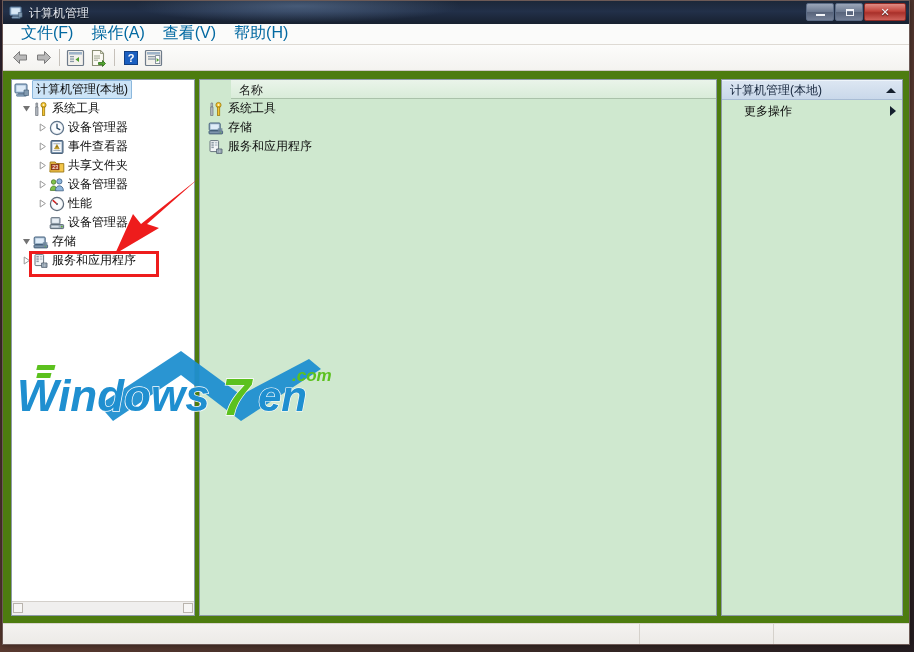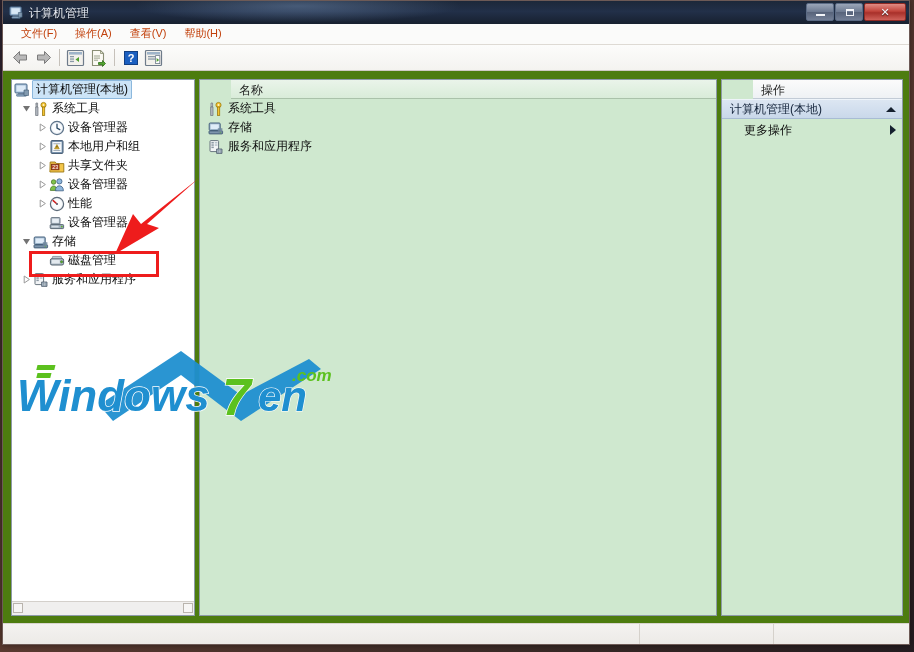--- a/index.html
+++ b/index.html
@@ -85,21 +85,21 @@
   #menubar {
     position: absolute; left: 0; top: 23px;
     width: 100%; height: 21px;
     background: #fbfbfa;
     border-bottom: 1px solid #dedad4;
     box-sizing: border-box;
     display: flex; align-items: center;
     padding-left: 9px;
   }
   .menuitem {
-    font-size: 11px; color: #c2410c;
+    font-size: 16px; color: #0369a1;
     padding: 2px 9px 3px 9px;
     white-space: nowrap; cursor: default;
   }
   
   #toolbar {
     position: absolute; left: 0; top: 44px;
     width: 100%; height: 26px;
     background: linear-gradient(180deg, #fcfcfb 0%, #f4f3f0 100%);
     border-bottom: 1px solid #cfcac3;
     box-sizing: border-box;
@@ -465,21 +465,21 @@
             <span class="ticon">
               <svg width="16" height="16" viewBox="0 0 16 16">
                 <rect x="2" y="1.6" width="12" height="12.8" rx="1" fill="#7f9ab5" stroke="#41576e" stroke-width="1"></rect>
                 <rect x="3.4" y="3" width="9.2" height="10" fill="#f6f8fa"></rect>
                 <rect x="4.4" y="4.3" width="7" height="0.9" fill="#9aa8b5"></rect>
                 <rect x="4.4" y="11" width="7" height="0.9" fill="#9aa8b5"></rect>
                 <path d="M7.9 5.6 l2.3 4.2 -4.6 0 z" fill="#f2c22e" stroke="#9a7a0e" stroke-width="0.7"></path>
                 <rect x="7.5" y="7" width="0.9" height="1.7" fill="#40340a"></rect>
               </svg>
             </span>
-            <span class="tlabel">本地用户和组</span>
+            <span class="tlabel">事件查看器</span>
           </div>
 
           <div class="trow" style="padding-left:24px">
             <span class="exp">
               <svg width="9" height="9" viewBox="0 0 9 9">
                   <path d="M2.2 1 L7.4 4.5 L2.2 8 Z" fill="none" stroke="#9a9a9a" stroke-width="1"></path>
                 </svg>
             </span>
             <span class="ticon">
               <svg width="16" height="16" viewBox="0 0 16 16">
@@ -549,31 +549,20 @@
                 <rect x="1.2" y="3" width="11" height="7.4" rx="1" fill="#a6bdd2" stroke="#44607c" stroke-width="1"></rect>
                 <rect x="2.6" y="4.4" width="8.2" height="4.6" fill="#dfecf8"></rect>
                 <rect x="1" y="10.9" width="13.6" height="3" rx="0.7" fill="#7e96ad" stroke="#3d5770" stroke-width="0.9"></rect>
                 <circle cx="12.4" cy="12.4" r="0.8" fill="#63c02f"></circle>
                 <path d="M9.8 8.2 h4.6 v4.4 h-4.6 z" fill="#6f879d" opacity="0.85"></path>
               </svg>
             </span>
             <span class="tlabel">存储</span>
           </div>
 
-          <div class="trow" style="padding-left:37px">
-            <span class="ticon">
-              <svg width="16" height="16" viewBox="0 0 16 16">
-                <rect x="1.4" y="5.6" width="13.2" height="6.4" rx="1.6" fill="#aebbc6" stroke="#54626f" stroke-width="1"></rect>
-                <rect x="2.8" y="7" width="8" height="3.6" rx="0.6" fill="#e3e9ee"></rect>
-                <circle cx="12.6" cy="8.8" r="1.1" fill="#5cb02c" stroke="#2f6a16" stroke-width="0.5"></circle>
-                <rect x="3.4" y="3.4" width="9" height="2" rx="0.6" fill="#c6d0d9" stroke="#6e7b87" stroke-width="0.7"></rect>
-              </svg>
-            </span>
-            <span class="tlabel">磁盘管理</span>
-          </div>
 
           <div class="trow" style="padding-left:8px">
             <span class="exp">
               <svg width="9" height="9" viewBox="0 0 9 9">
                   <path d="M2.2 1 L7.4 4.5 L2.2 8 Z" fill="none" stroke="#9a9a9a" stroke-width="1"></path>
                 </svg>
             </span>
             <span class="ticon">
               <svg width="16" height="16" viewBox="0 0 16 16">
                 <rect x="2" y="1.6" width="8.6" height="11" rx="0.8" fill="#f2f4f6" stroke="#69757f" stroke-width="1"></rect>
@@ -642,21 +631,20 @@
                 <path d="M11.3 10.5 l0 3.4 M9.6 12.2 l3.4 0" stroke="#cfd8e0" stroke-width="0.7"></path>
               </svg>
             </span>
             <span>服务和应用程序</span>
           </div>
 
         </div>
       </div>
 
       <div id="actionspanel">
-        <div class="panel-hdr">操作</div>
 
         <div class="act-group-hdr">
           <span class="lbl">计算机管理(本地)</span>
           <span class="tri-up"></span>
         </div>
 
         <div class="act-row">
           <span class="lbl">更多操作</span>
           <span class="tri-right"></span>
         </div>

